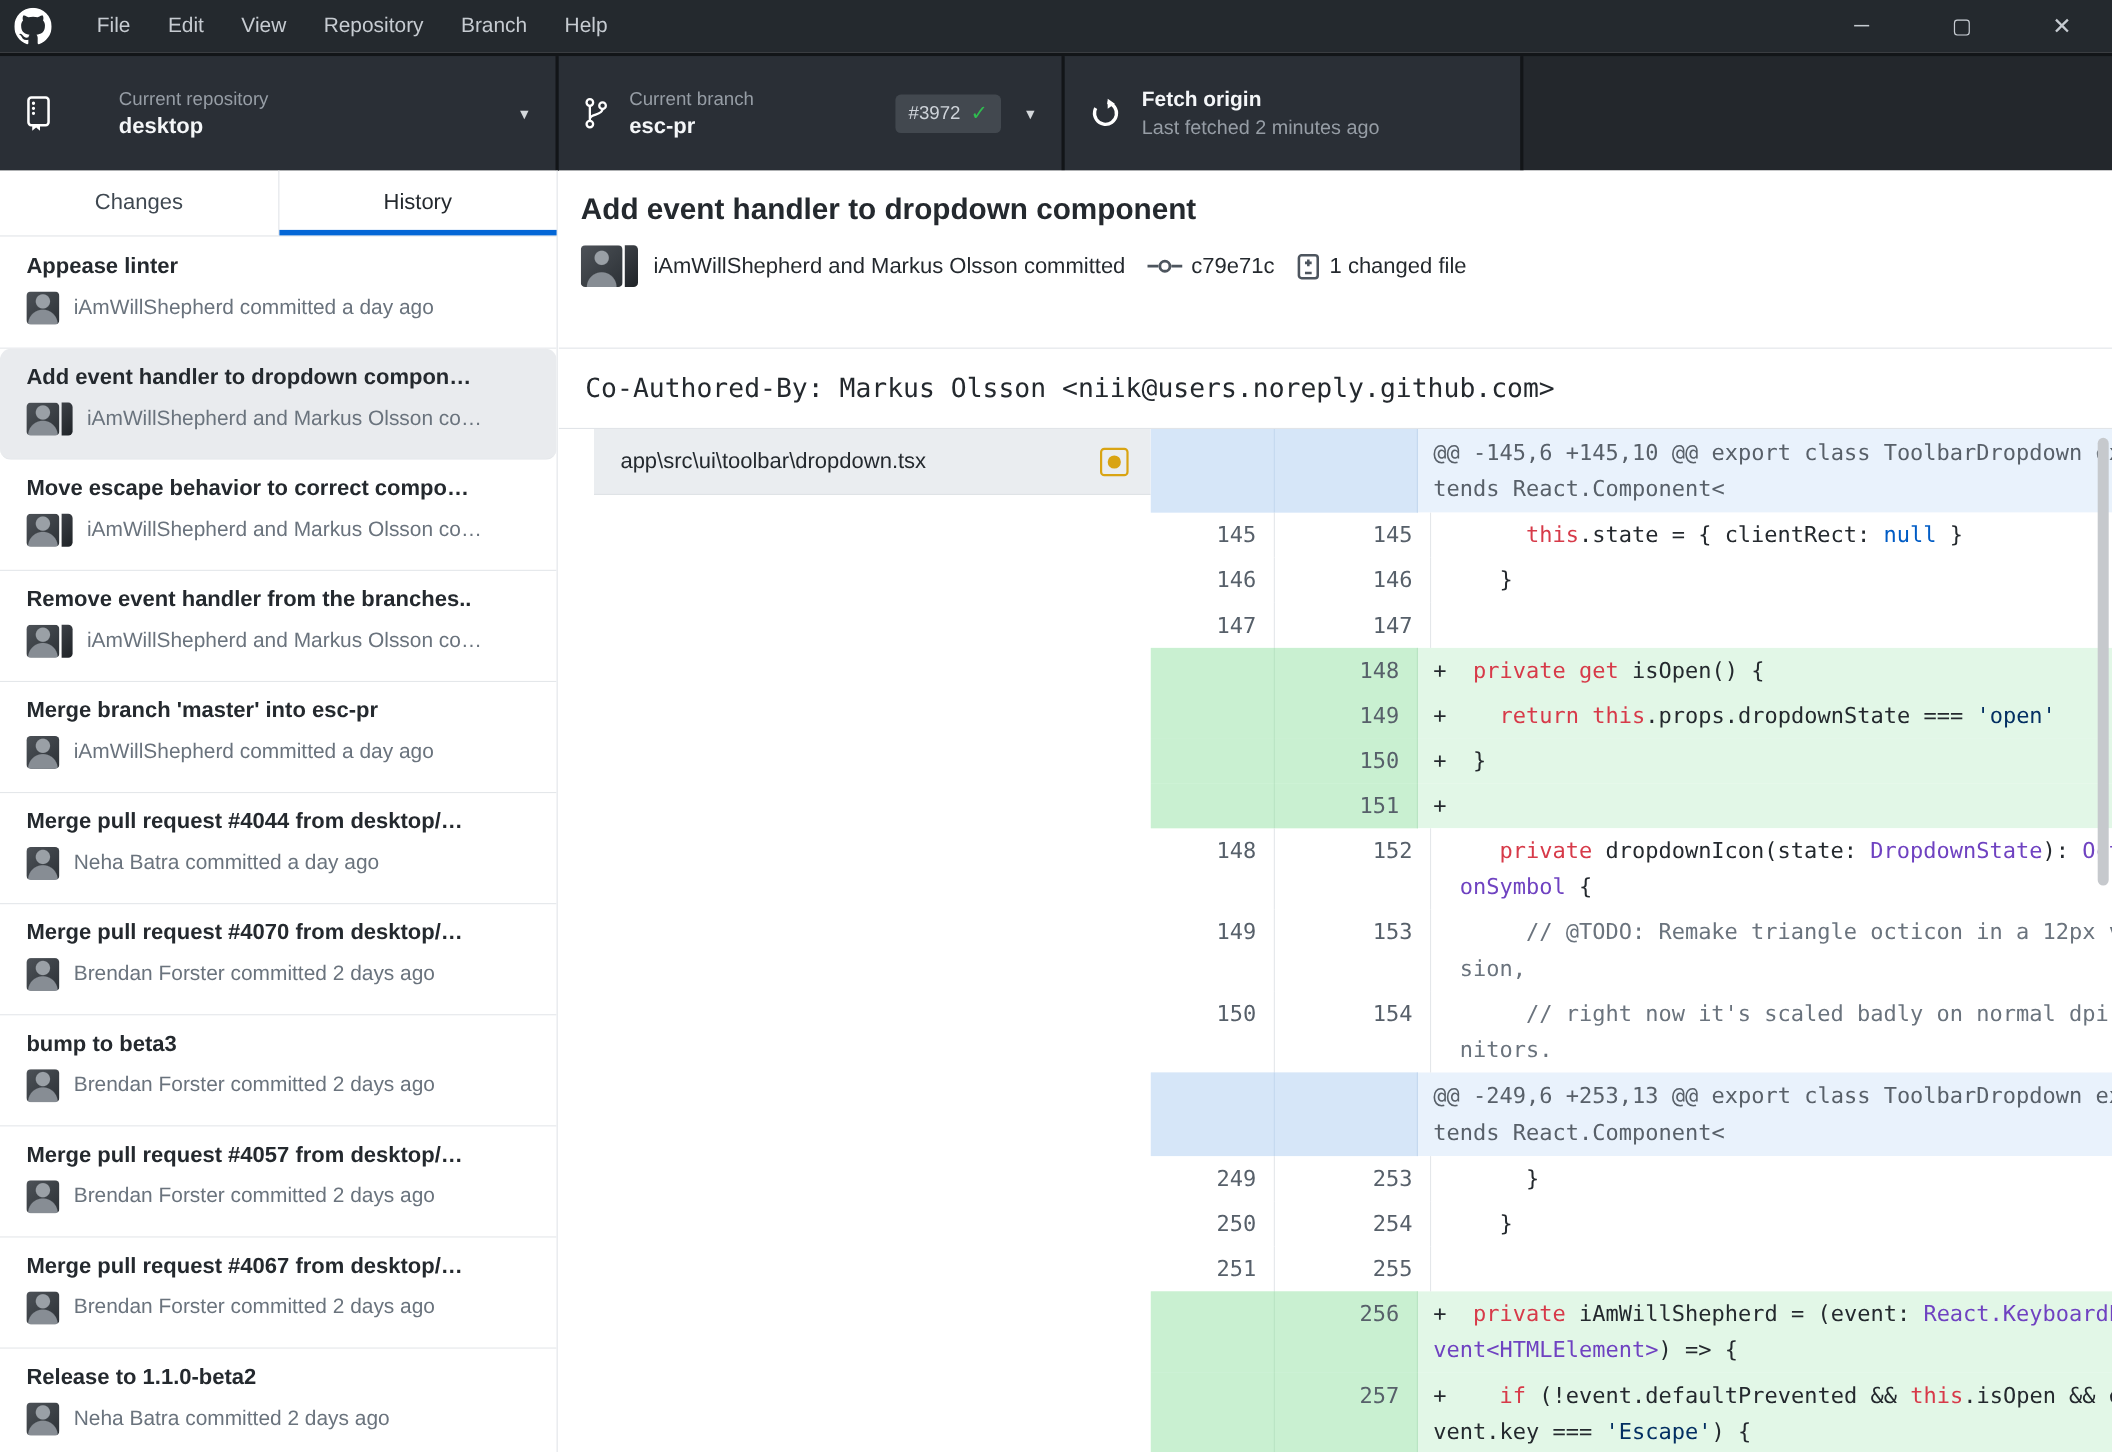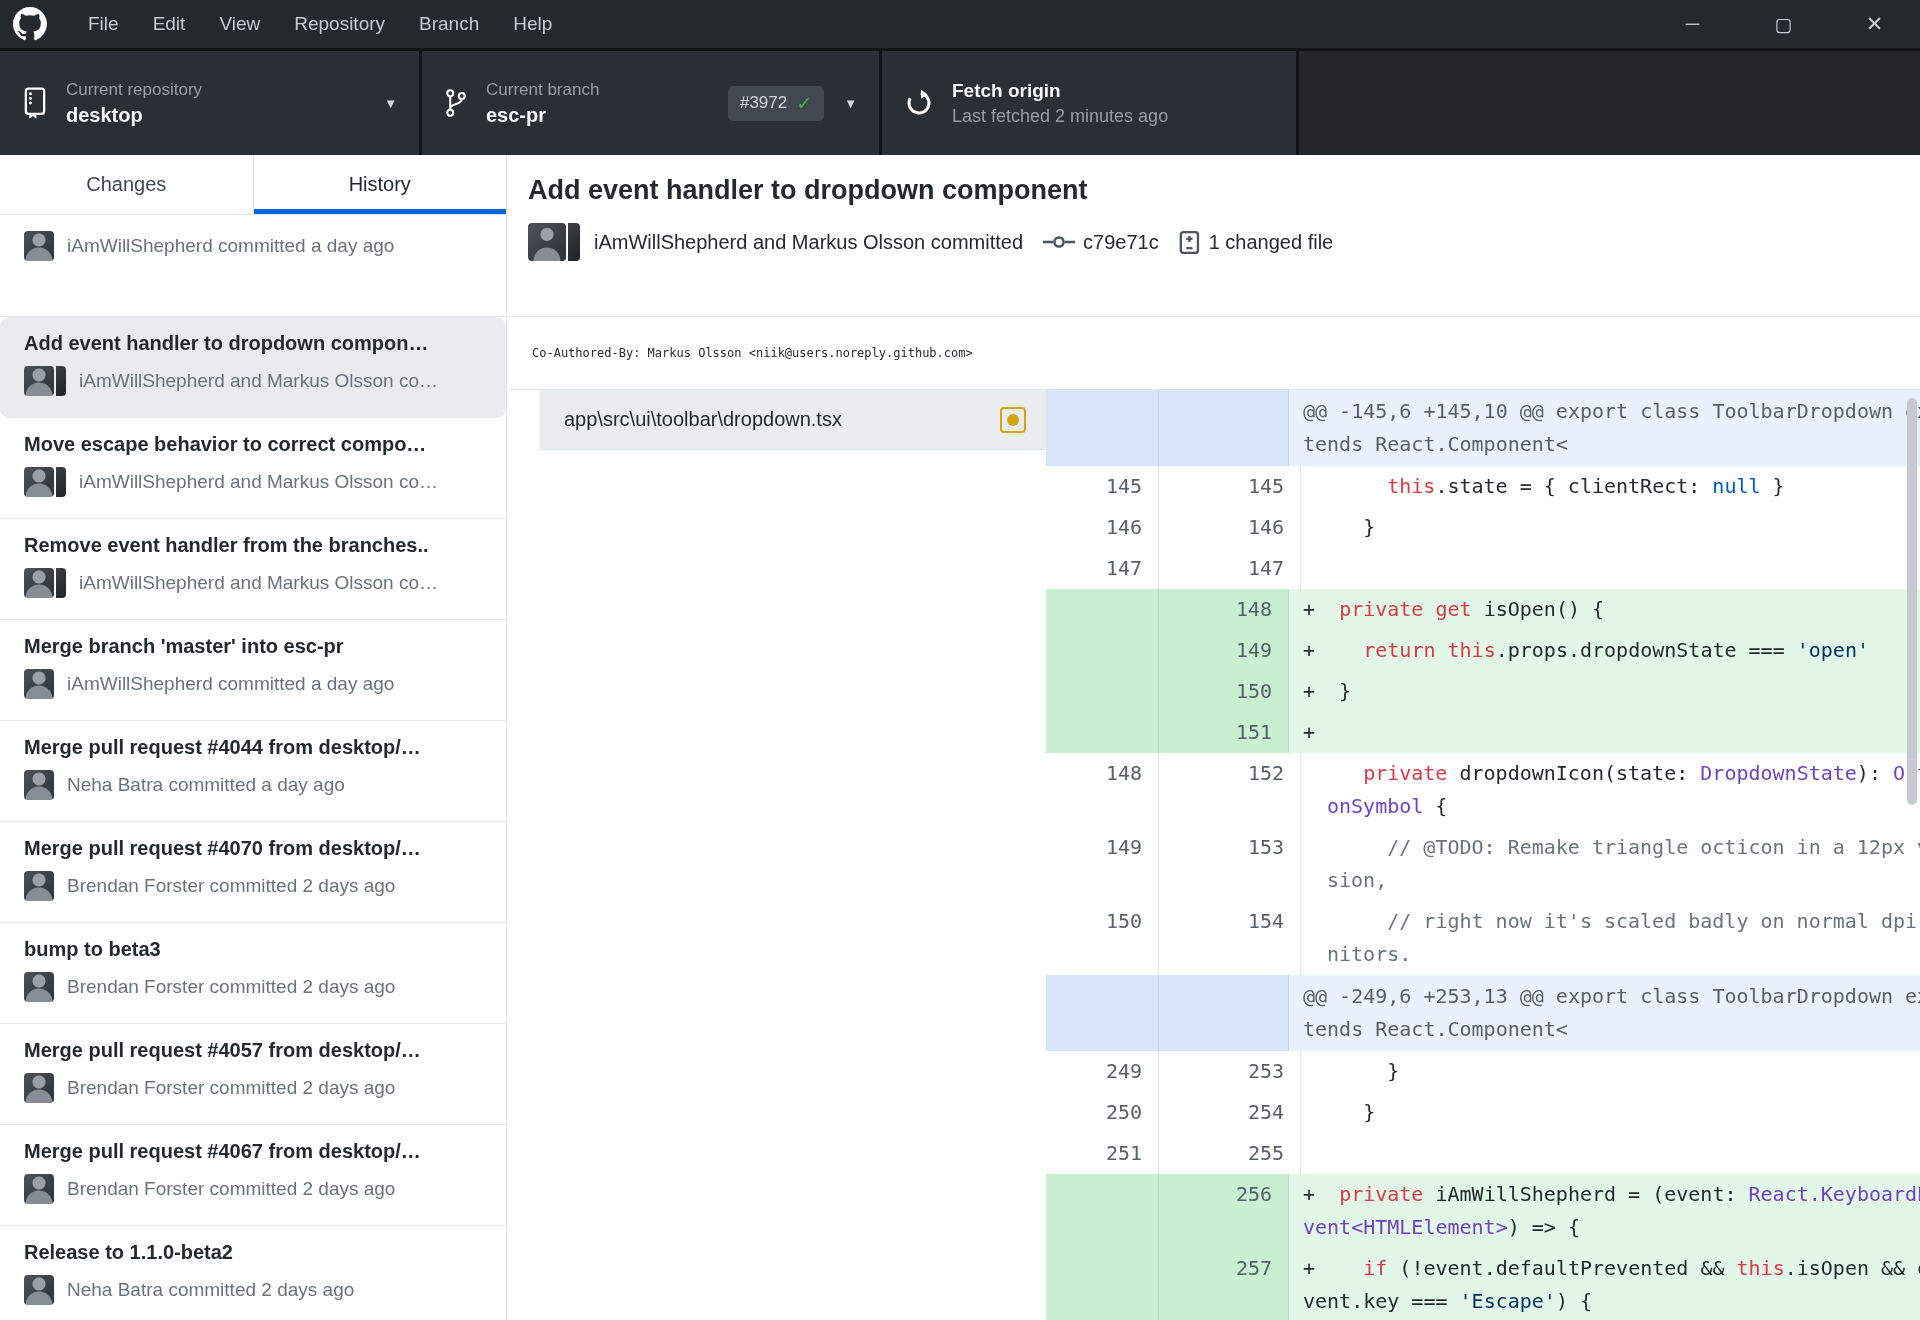--- a/index.html
+++ b/index.html
@@ -16,21 +16,21 @@
   .win-controls { margin-left:auto; display:flex; }
   .win-btn { width:91px; height:48px; display:flex; align-items:center;
     justify-content:center; color:#c6cbd1; font-size:19px; }
   .win-btn[data-name="close-button"] { font-size:21px; }
 
   
   .toolbar { position:absolute; left:0; top:48px; width:1920px; height:107px;
     background:#23272c; border-top:3px solid #121518; display:flex; }
   .tsection { background:#2a2f36; border-right:3px solid #121518; display:flex;
     align-items:center; padding:0 22px; cursor:default; }
-  .tsection.repo { width:422px; }
+  .tsection.repo { width:508px;gap:42px; }
   .tsection.branch { width:460px; }
   .tsection.fetch { width:417px; }
   .ts-icon { flex:none; margin-right:18px; }
   .ts-text { display:flex; flex-direction:column; justify-content:center; }
   .ts-label { color:#969da5; font-size:17px; margin-bottom:4px; }
   .ts-value { color:#f4f6f8; font-size:20px; font-weight:bold; }
   .ts-caret { color:#d4d8dc; font-size:13px; margin-left:auto; }
   .pr-badge { background:#42484f; border-radius:5px; padding:6px 12px;
     color:#cfd4da; font-size:17px; display:flex; align-items:center;
     margin-left:auto; margin-right:20px; }
@@ -73,21 +73,21 @@
   .main { position:absolute; left:508px; top:155px; right:0; bottom:0; background:#fff; }
   .commit-header { height:162px; border-bottom:1px solid #e1e4e8; padding:20px 24px 0 20px; }
   .commit-title { font-size:27px; font-weight:bold; color:#24292e; margin-bottom:17px; }
   .commit-meta { display:flex; align-items:center; }
   .byline { font-size:20px; color:#24292e; margin-left:14px; }
   .meta-group { display:flex; align-items:center; margin-left:20px; }
   .meta-group .mg-text { font-size:20px; color:#24292e; margin-left:8px; }
   .commit-desc { height:73px; border-bottom:1px solid #e1e4e8; display:flex;
     align-items:center; padding-left:24px;
     font-family:"DejaVu Sans Mono","Liberation Mono",monospace;
-    font-size:12px; color:#24292e; }
+    font-size:24px; color:#24292e; }
 
   .content-row { display:flex; height:965px;padding-left:32px; }
   .file-panel { width:506px; flex:none; background:#fff; }
   .file-row { height:60px; background:#eaedf0; border-bottom:1px solid #dfe3e6;
     display:flex; align-items:center; padding:0 20px 0 24px; }
   .file-path { flex:1; font-size:20px; color:#24292e; white-space:nowrap; overflow:hidden; }
   .mod-icon { width:26px; height:26px; border:2px solid #d9a413; border-radius:4px;
     flex:none; display:flex; align-items:center; justify-content:center; }
   .mod-icon .dot { width:12px; height:12px; border-radius:50%; background:#d9a413; }
 
@@ -186,20 +186,21 @@
   </div>
 </div>
 
 <div class="sidebar" data-name="sidebar">
   <div class="tabs" data-name="sidebar-tabs">
       <div class="tab" data-name="tab-changes">Changes</div>
       <div class="tab active" data-name="tab-history">History</div>
     </div>
   <div class="commit-list" data-name="commit-list">
       <div class="commit-item" data-name="commit-list-item">
+        <div class="c-title" data-name="commit-item-title">Appease linter</div>
         <div class="c-meta" data-name="commit-item-meta">
           <span class="avatar-stack" data-name="avatar-stack">
             <span class="avatar" data-name="avatar"></span>
           </span>
           <span class="c-meta-text" data-name="commit-item-byline">iAmWillShepherd committed a day ago</span>
         </div>
       </div>
       <div class="commit-item selected" data-name="commit-list-item">
         <div class="c-title" data-name="commit-item-title">Add event handler to dropdown compon…</div>
         <div class="c-meta" data-name="commit-item-meta">

